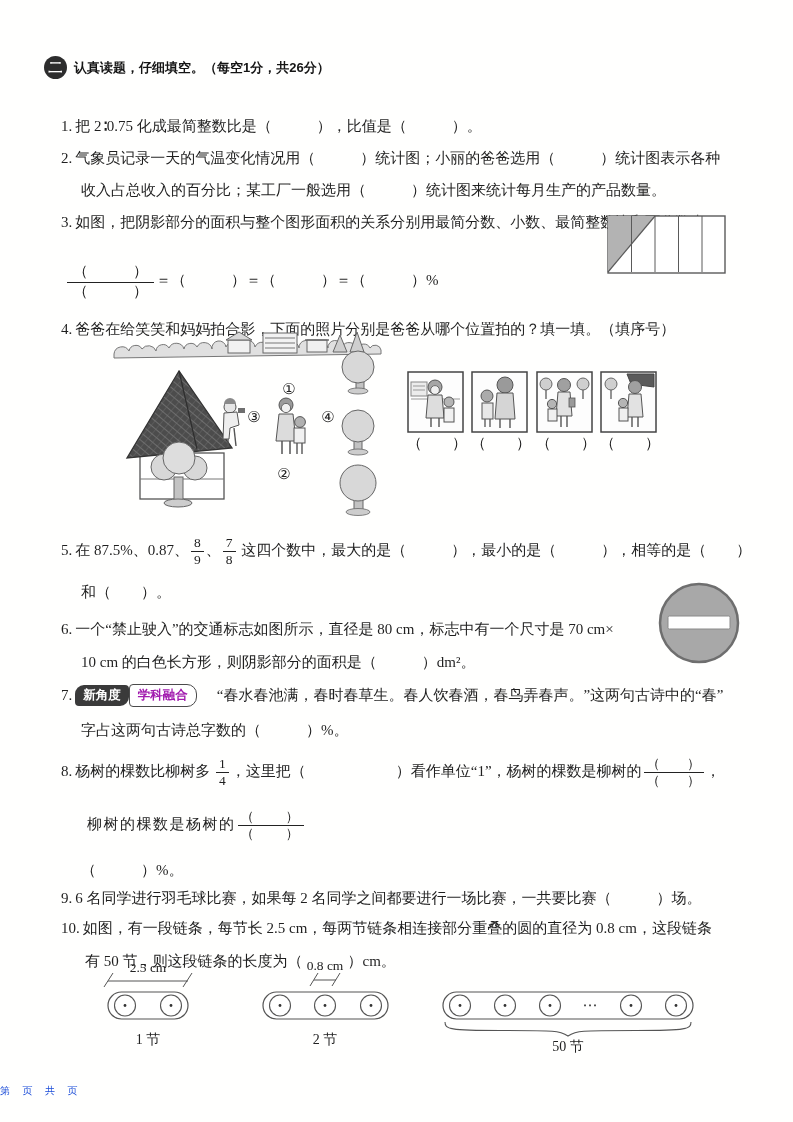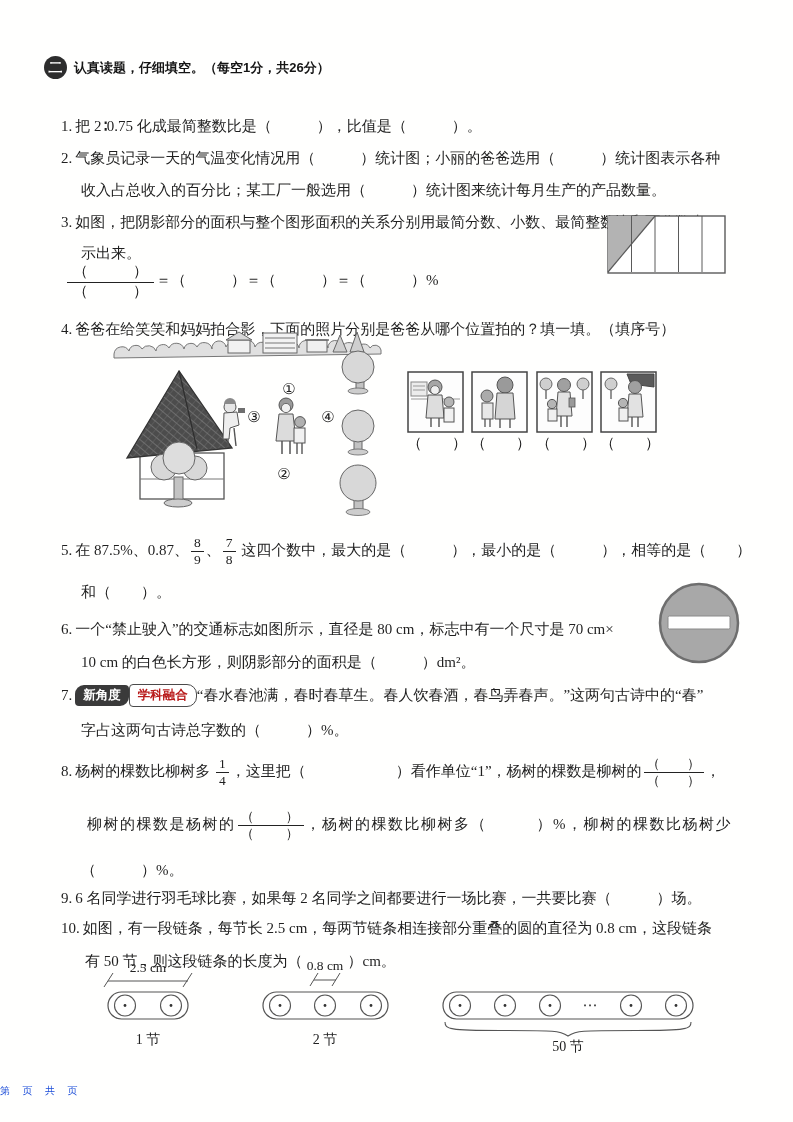--- a/index.html
+++ b/index.html
@@ -15,22 +15,22 @@
              font-size:13px;color:#151515;white-space:pre;}
   .frac{display:inline-flex;flex-direction:column;align-items:center;vertical-align:middle;
         line-height:1.05;font-size:13.5px;margin:0 2px;}
   .frac .fn{border-bottom:1.2px solid #222;padding:0 3px 1px;}
   .frac .fd{padding-top:1px;}
   .bigfrac{font-size:15px;}
   .bigfrac .fn{padding:0 6px 2px;}
   .badge{display:inline-block;font-family:"Liberation Sans","DejaVu Sans",sans-serif;
          font-weight:bold;font-size:12.5px;line-height:1;padding:4px 8px;vertical-align:1px;}
   .badge-dark{background:#3a3a3a;color:#ffffff;border-radius:9px 4px 9px 4px;}
-  .badge-outline{background:#ffffff;color:#b91c1c;border:1.5px solid #4a4a4a;
-                 border-radius:4px 10px 10px 4px;margin-right:0;}
+  .badge-outline{background:#ffffff;color:#a21caf;border:1.5px solid #4a4a4a;
+                 border-radius:4px 10px 10px 4px;margin-right:20px;}
   .photo-blank{position:absolute;width:57px;text-align:center;font-size:15px;white-space:pre;}
   .footer{position:absolute;left:0;top:1084px;width:100%;text-align:left;font-size:10px;
           letter-spacing:5px;color:#1d4ed8;}
   svg{position:absolute;overflow:visible;}
   svg text{font-family:"Liberation Serif","DejaVu Serif",serif;fill:#222;}
 </style>
 </head>
 <body>
 
 <div class="page">
@@ -46,23 +46,20 @@
 
   <div class="line" style="left:46px;top:128px;">
     <span class="qno">2.</span><span>气象员记录一天的气温变化情况用（　　　）统计图；小丽的爸爸选用（　　　）统计图表示各种</span>
   </div>
   <div class="line" style="left:66px;top:160px;">
     <span>收入占总收入的百分比；某工厂一般选用（　　　）统计图来统计每月生产的产品数量。</span>
   </div>
 
   <div class="line" style="left:46px;top:192px;">
     <span class="qno">3.</span><span>如图，把阴影部分的面积与整个图形面积的关系分别用最简分数、小数、最简整数比和百分数表</span>
-  </div>
-  <div class="line" style="left:66px;top:223px;">
-    <span>示出来。</span>
   </div>
   <div class="line" style="left:50px;top:244px;">
     <span class="frac bigfrac"><span class="fn">（　　　）</span><span class="fd">（　　　）</span></span><span>＝（　　　）＝（　　　）＝（　　　）%</span>
   </div>
 
   <svg style="left:607px;top:215px;" width="120" height="60" viewBox="0 0 120 60">
     <rect x="1" y="1" width="117" height="57" fill="#ffffff" stroke="#5a5a5a" stroke-width="1.4"></rect>
     <polygon points="1,1 48,1 1,57" fill="#b3b3b3"></polygon>
     <line x1="1" y1="57" x2="48" y2="1" stroke="#5a5a5a" stroke-width="1.2"></line>
     <line x1="24.5" y1="1" x2="24.5" y2="57" stroke="#5a5a5a" stroke-width="1"></line>
@@ -241,21 +238,21 @@
     <span class="qno">7.</span><span class="badge badge-dark">新角度</span><span class="badge badge-outline">学科融合</span><span>“春水春池满，春时春草生。春人饮春酒，春鸟弄春声。”这两句古诗中的“春”</span>
   </div>
   <div class="line" style="left:66px;top:700px;">
     <span>字占这两句古诗总字数的（　　　）%。</span>
   </div>
 
   <div class="line" style="left:46px;top:737px;">
     <span class="qno">8.</span><span>杨树的棵数比柳树多 </span><span class="frac"><span class="fn">1</span><span class="fd">4</span></span><span>，这里把（　　　　　　）看作单位“1”，杨树的棵数是柳树的</span><span class="frac"><span class="fn">（　　）</span><span class="fd">（　　）</span></span><span>，</span>
   </div>
   <div class="line" style="left:66px;top:790px;letter-spacing:1.5px;">
-    <span>柳树的棵数是杨树的</span><span class="frac"><span class="fn">（　　）</span><span class="fd">（　　）</span></span><span>，杨树的棵数比柳树多（　　　）%，柳树的棵数比杨树少</span>
+    <span>柳树的棵数是杨树的</span><span class="frac"><span class="fn">（　　）</span><span class="fd">（　　）</span></span>
   </div>
   <div class="line" style="left:66px;top:840px;">
     <span>（　　　）%。</span>
   </div>
 
   <div class="line" style="left:46px;top:868px;">
     <span class="qno">9.</span><span>6 名同学进行羽毛球比赛，如果每 2 名同学之间都要进行一场比赛，一共要比赛（　　　）场。</span>
   </div>
 
   <div class="line" style="left:46px;top:898px;text-align:center;">

